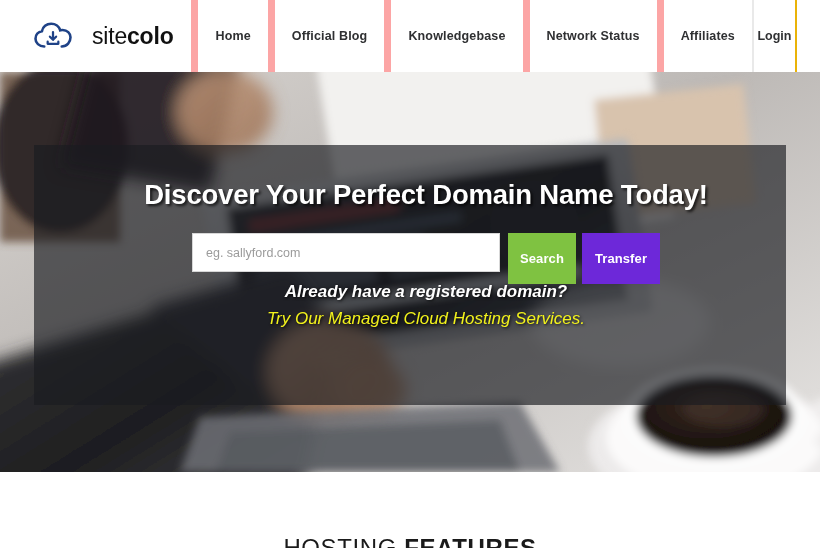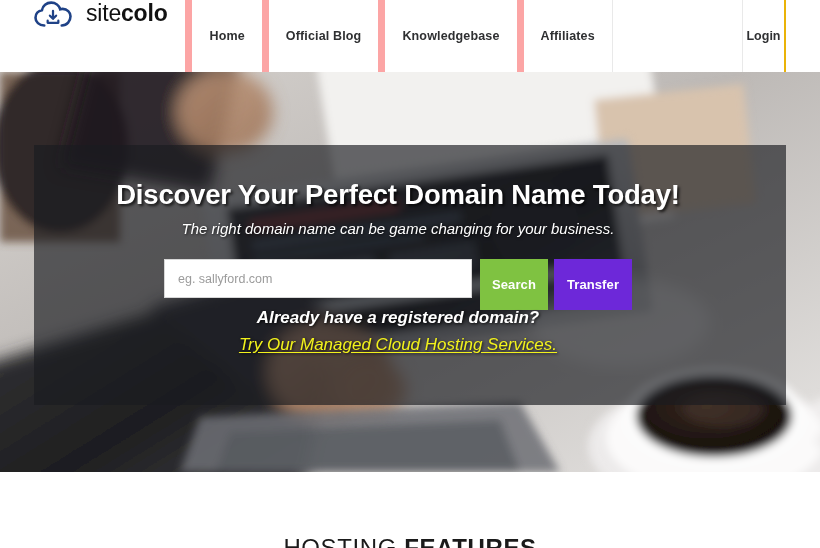--- a/index.html
+++ b/index.html
@@ -19,24 +19,24 @@
     position: relative;
     height: 72px;
     background: #ffffff;
     display: flex;
     align-items: stretch;
     z-index: 5;
   }
 
   .logo-zone {
     display: flex;
-    align-items: flex-start;
+    align-items: center;
     padding-left: 33px;
     padding-right: 18px;
-    gap: 13px;
+    gap: 19px;
   }
 
   .logo-icon { width: 40px; height: 30px; display: block; flex: none; }
 
   .logo-text {
     font-size: 23px;
     letter-spacing: -0.2px;
     color: #111111;
     white-space: nowrap;
     font-family: "Liberation Sans", sans-serif;
@@ -97,21 +97,21 @@
     position: absolute;
     left: 34px;
     top: 73px;
     width: 752px;
     height: 260px;
     background: rgba(26, 28, 32, 0.66);
   }
 
   .hero-content {
     position: absolute;
-    left: 22px;
+    left: 50px;
     top: 73px;
     width: 752px;
     height: 260px;
     display: flex;
     flex-direction: column;
     align-items: center;
   }
 
   .hero-title {
     margin-top: 34px;
@@ -175,21 +175,20 @@
     text-shadow: 1px 1px 3px rgba(0,0,0,0.8);
     white-space: nowrap;
   }
 
   .cta-link {
     margin-top: 7px;
     font-size: 17px;
     font-style: italic;
     font-weight: 400;
     color: #f2f21c;
-    text-decoration: underline;
     text-underline-offset: 2px;
     text-shadow: 1px 1px 3px rgba(0,0,0,0.8);
     white-space: nowrap;
     cursor: pointer;
   }
 
   
   .features {
     position: relative;
     height: 76px;
@@ -222,20 +221,21 @@
         <path d="M24 13.2 L24 22.2 M20.3 18.8 L24 22.6 L27.7 18.8" fill="none" stroke="#1f4287" stroke-width="2.7" stroke-linecap="round" stroke-linejoin="round"></path>
         <path d="M17.6 24.8 L17.6 27.4 L30.4 27.4 L30.4 24.8" fill="none" stroke="#1f4287" stroke-width="2.7" stroke-linecap="round" stroke-linejoin="round"></path>
       </svg>
       <span class="logo-text"><span class="lt-light">site</span><span class="lt-bold">colo</span></span>
     </div>
 
     <nav class="nav">
       <a class="nav-item">Home</a>
       <a class="nav-item">Official Blog</a>
       <a class="nav-item">Knowledgebase</a>
+      <a class="nav-item">Network Status</a>
       <a class="nav-item">Affiliates</a>
       <div class="nav-spacer"></div>
       <a class="nav-login">Login</a>
       <div class="nav-end"></div>
     </nav>
 
   </div>
 
   <div class="hero">
 
@@ -329,21 +329,20 @@
           <ellipse cx="620" cy="250" rx="90" ry="45" fill="#ffffff"></ellipse>
         </g>
       </svg>
     </div>
 
     <div class="hero-overlay-panel"></div>
 
     <div class="hero-content">
 
       <div class="hero-title">Discover Your Perfect Domain Name Today!</div>
-      <div class="hero-subtitle">The right domain name can be game changing for your business.</div>
 
       <div class="search-form">
         <input class="search-input" type="text" placeholder="eg. sallyford.com" style="">
         <button class="btn btn-search">Search</button>
         <button class="btn btn-transfer">Transfer</button>
       </div>
 
       <div class="cta-question">Already have a registered domain?</div>
       <a class="cta-link">Try Our Managed Cloud Hosting Services.</a>
 

